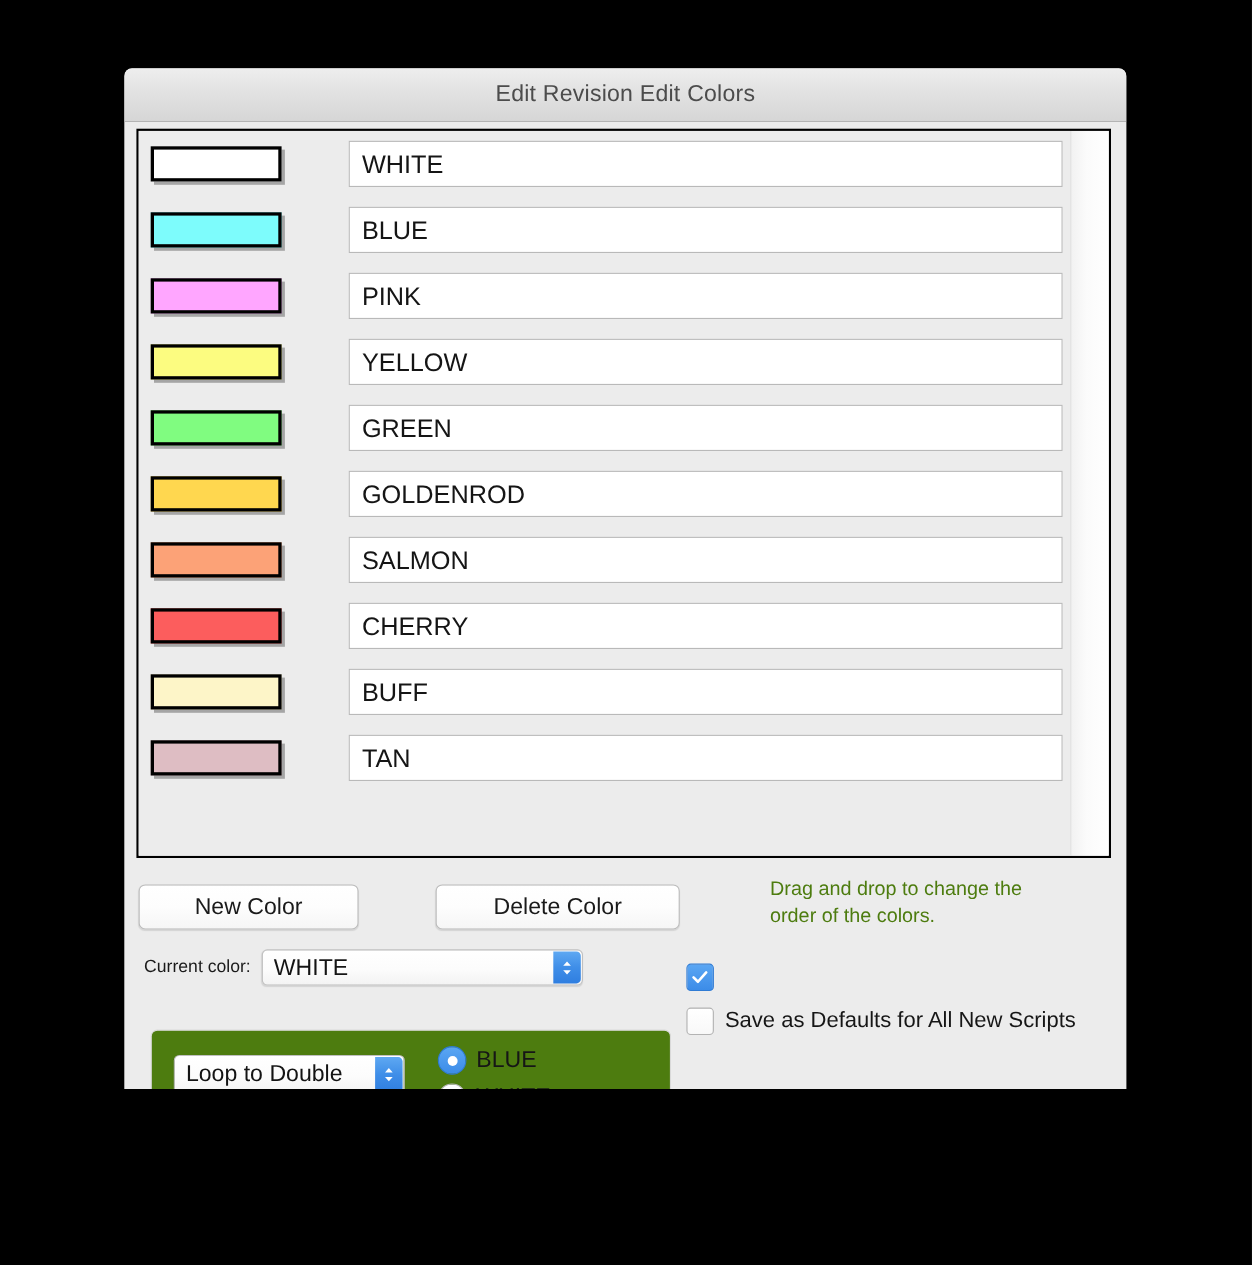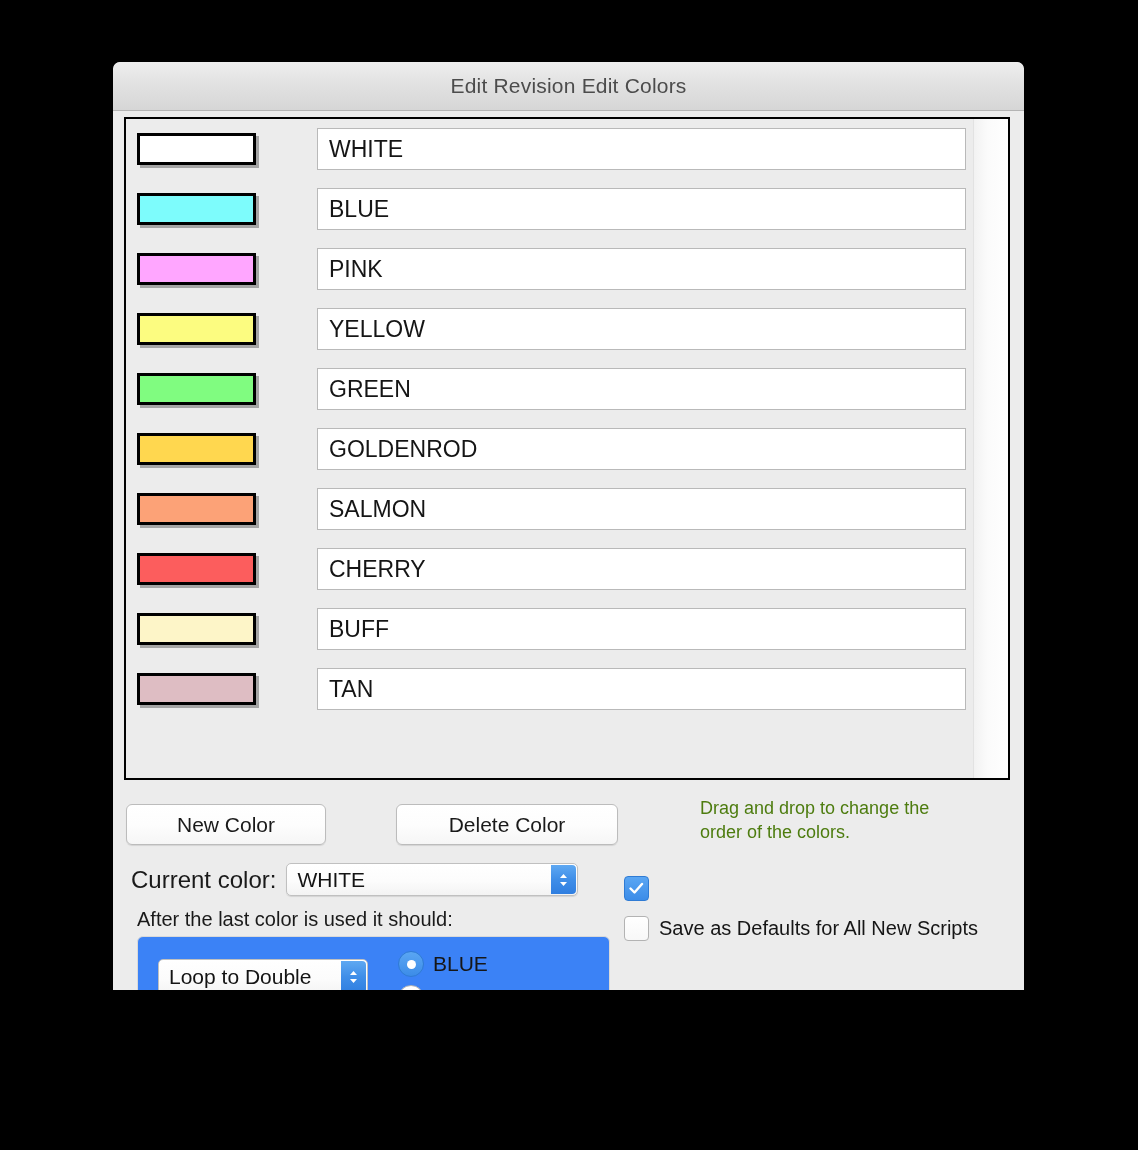--- a/index.html
+++ b/index.html
@@ -158,21 +158,21 @@
   }
 
   #current-color-row {
     position: absolute;
     left: 18px;
     top: 79px;
     display: flex;
     align-items: center;
   }
   #current-color-label {
-    font-size: 24px;
+    font-size: 16px;
     color: #1a1a1a;
     margin-right: 10px;
   }
   .popup {
     position: relative;
     background: linear-gradient(to bottom, #ffffff 0%, #fcfcfc 55%, #f3f3f3 100%);
     border: 1px solid #c0c0c0;
     border-radius: 5px;
     box-shadow: 0 1px 1px rgba(0,0,0,0.10);
     display: flex;
@@ -215,21 +215,21 @@
     color: #1a1a1a;
   }
   #after-group-box {
     position: absolute;
     left: 24px;
     top: 152px;
     width: 473px;
     height: 80px;
     border: 1px solid #d9d9d9;
     border-radius: 6px;
-    background: #3b82f6;
+    background: #4d7c0f;
     box-sizing: border-box;
   }
   #loop-popup {
     position: absolute;
     left: 20px;
     top: 22px;
     width: 210px;
     height: 36px;
   }
   #radio-group {
@@ -424,21 +424,20 @@
         <span class="popup-value">WHITE</span>
         <span class="stepper">
           <svg width="11" height="16" viewBox="0 0 11 16" aria-hidden="true">
             <path d="M5.5 2 L9 6 L2 6 Z" fill="#ffffff"></path>
             <path d="M5.5 14 L2 10 L9 10 Z" fill="#ffffff"></path>
           </svg>
         </span>
       </div>
     </div>
 
-    <div id="after-group-label">After the last color is used it should:</div>
 
     <div id="after-group-box">
       <div class="popup" id="loop-popup">
         <span class="popup-value">Loop to Double</span>
         <span class="stepper">
           <svg width="11" height="16" viewBox="0 0 11 16" aria-hidden="true">
             <path d="M5.5 2 L9 6 L2 6 Z" fill="#ffffff"></path>
             <path d="M5.5 14 L2 10 L9 10 Z" fill="#ffffff"></path>
           </svg>
         </span>

